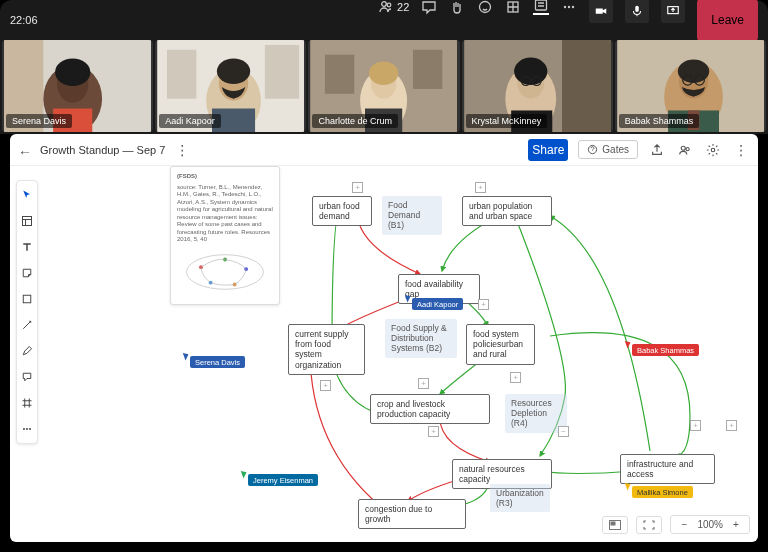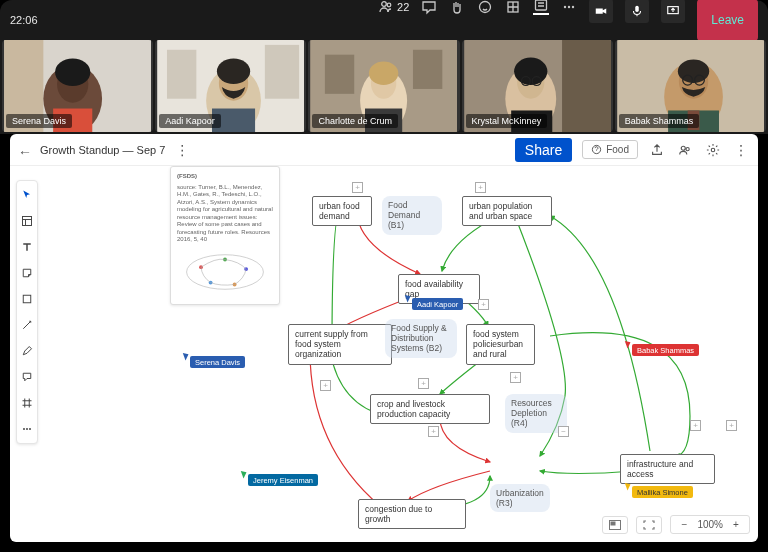--- a/index.html
+++ b/index.html
@@ -4,47 +4,47 @@
 <style>
   * { box-sizing: border-box; margin: 0; padding: 0; font-family: -apple-system, BlinkMacSystemFont, "Segoe UI", sans-serif; }
   body { width: 768px; height: 552px; background: #000; overflow: hidden; border-radius: 12px; position: relative; }
   
   .topbar { height: 40px; background: #1a1a1a; display: flex; align-items: center; padding: 0 10px; color: #e8e8e8; font-size: 11px; }
   .topbar-left { display: flex; align-items: center; gap: 6px; text-align: center; }
   .topbar-spacer { flex: 1; }
   .topbar-right { display: flex; align-items: flex-start; gap: 12px; }
   .topbar-icon { width: 16px; height: 16px; display: flex; align-items: center; justify-content: center; color: #c8c8c8; cursor: pointer; }
   .topbar-count { display: flex; align-items: center; gap: 3px; }
-  .leave-btn { background: #c4314b; color: #5eead4; border: none; padding: 14px 14px; border-radius: 4px; font-size: 12px; cursor: pointer; }
+  .leave-btn { background: #c4314b; color: #000000; border: none; padding: 14px 14px; border-radius: 4px; font-size: 12px; cursor: pointer; }
   .ctrl-btn { width: 24px; height: 24px; background: #292929; border-radius: 3px; display: flex; align-items: center; justify-content: center; cursor: pointer; }
   
   .video-strip { height: 94px; background: #1a1a1a; display: flex; gap: 2px; padding: 0 2px 2px; }
   .video-tile { flex: 1; position: relative; background: #333; border-radius: 4px; overflow: hidden; }
   .video-tile svg { width: 100%; height: 100%; }
   .video-name { position: absolute; bottom: 4px; left: 4px; background: rgba(0,0,0,0.55); color: #fff; font-size: 9px; padding: 2px 6px; border-radius: 2px; }
   
   .board { position: absolute; top: 134px; bottom: 10px; left: 10px; right: 10px; background: #fff; border-radius: 6px; overflow: hidden; }
   
   .board-header { height: 32px; display: flex; align-items: center; padding: 0 8px; gap: 8px; border-bottom: 1px solid #eee; }
   .back-arrow { cursor: pointer; font-size: 14px; color: #555; }
   .board-title { font-size: 11px; color: #333; font-weight: 500; }
   .board-header-right { margin-left: auto; display: flex; align-items: center; gap: 10px; }
-  .share-btn { background: #0052cc; color: #fff; border: none; padding: 4px 10px; border-radius: 3px; font-size: 14px; cursor: pointer; }
+  .share-btn { background: #0052cc; color: #fff; border: none; padding: 4px 4px; border-radius: 3px; font-size: 12px; cursor: pointer; }
   .help-chip { display: flex; align-items: center; gap: 4px; font-size: 10px; color: #555; border: 1px solid #ccc; padding: 3px 8px; border-radius: 3px; cursor: pointer; }
   .hdr-icon { width: 18px; height: 18px; display: flex; align-items: center; justify-content: center; color: #555; cursor: pointer; }
   
   .toolbar { position: absolute; left: 6px; top: 46px; width: 22px; background: #fff; border: 1px solid #e5e5e5; border-radius: 4px; display: flex; flex-direction: column; padding: 4px 0; gap: 6px; box-shadow: 0 1px 3px rgba(0,0,0,0.1); }
   .tool { width: 100%; height: 20px; display: flex; align-items: center; justify-content: center; color: #444; cursor: pointer; }
   .tool svg { width: 12px; height: 12px; }
   .tool.active { color: #0052cc; }
   
   .canvas { position: absolute; inset: 32px 0 0 0; overflow: hidden; }
   
   .node { position: absolute; background: #fff; border: 1px solid #666; border-radius: 2px; font-size: 8.5px; padding: 4px 6px; line-height: 1.2; color: #333; text-align: left; }
-  .gnode { position: absolute; background: rgba(200,215,235,0.4); font-size: 8.5px; padding: 4px 6px; line-height: 1.2; color: #555; border-radius: 8px; }
+  .gnode { position: absolute; background: rgba(200,215,235,0.4); font-size: 8.5px; padding: 4px 6px; line-height: 1.2; color: #555; border-radius: 2px; }
   
   .cursor-tag { position: absolute; font-size: 7.5px; padding: 1.5px 5px; border-radius: 2px; color: #fff; white-space: nowrap; }
   .cursor-tag::before { content: ""; position: absolute; left: -6px; top: -4px; width: 0; height: 0; border-left: 5px solid currentColor; border-top: 3px solid transparent; border-bottom: 5px solid transparent; transform: rotate(-20deg); }
   
   .ref-card { position: absolute; left: 160px; top: 0px; width: 110px; background: #fff; border: 1px solid #ddd; border-radius: 3px; padding: 6px; font-size: 6px; color: #666; line-height: 1.25; box-shadow: 0 1px 3px rgba(0,0,0,0.1);}
   
   .plus { position: absolute; width: 11px; height: 11px; border: 1px solid #aaa; color: #aaa; font-size: 8px; line-height: 9px; text-align: center; background: #fff; }
   
   .zoom-ctrl { position: absolute; bottom: 8px; right: 8px; display: flex; align-items: center; gap: 8px; }
   .zoom-box { border: 1px solid #ddd; border-radius: 3px; padding: 3px 6px; display: flex; align-items: center; gap: 6px; font-size: 10px; color: #555; background: #fff; }
@@ -199,21 +199,21 @@
     <span class="back-arrow">←</span>
     <span class="board-title">Growth Standup — Sep 7</span>
     <span class="hdr-icon" style="font-size:14px">⋮</span>
     <div class="board-header-right">
       <button class="share-btn">Share</button>
       <div class="help-chip">
         <svg width="11" height="11" viewBox="0 0 16 16" fill="none" stroke="currentColor" stroke-width="1.4">
             <circle cx="8" cy="8" r="6"></circle>
             <path d="M6 6a2 2 0 113 1.7c-.6.4-1 .8-1 1.8M8 12h0"></path>
           </svg>
-        <span>Food</span>
+        <span>Gates</span>
       </div>
       <span class="hdr-icon">
           <svg viewBox="0 0 16 16" width="14" height="14" fill="none" stroke="currentColor" stroke-width="1.3">
             <path d="M8 2v8M5 5l3-3 3 3M3 10v3h10v-3"></path>
           </svg>
         </span>
       <span class="hdr-icon">
           <svg viewBox="0 0 16 16" width="14" height="14" fill="none" stroke="currentColor" stroke-width="1.3">
             <circle cx="6" cy="6" r="2.3"></circle>
             <circle cx="11" cy="7" r="1.8"></circle>
@@ -325,25 +325,26 @@
           <circle cx="60" cy="38" r="2" fill="#d95"></circle>
           <circle cx="35" cy="36" r="2" fill="#59d"></circle>
           <path d="M25 20 Q40 10 50 12 Q65 14 72 22 Q70 32 60 38 Q45 40 35 36 Q26 30 25 20" fill="none" stroke="#aaa" stroke-width="0.6"></path>
         </svg>
     </div>
 
     <div class="node" style="left:302px; top:30px; width:60px">urban food demand</div>
     <div class="gnode" style="left:372px; top:30px; width:60px">Food Demand (B1)</div>
     <div class="node" style="left:452px; top:30px; width:90px">urban population and urban space</div>
     <div class="node" style="left:388px; top:108px; width:82px">food availability gap</div>
-    <div class="node" style="left:278px; top:158px; width:104px">current supply from food system organization</div>
+    <div class="node" style="left:278px; top:158px; width:77px">current supply from food system organization</div>
     <div class="gnode" style="left:375px; top:153px; width:72px">Food Supply &amp; Distribution Systems (B2)</div>
     <div class="node" style="left:456px; top:158px; width:69px"><span>food system policies</span><span class="sub">urban and rural</span></div>
     <div class="node" style="left:360px; top:228px; width:120px">crop and livestock production capacity</div>
     <div class="gnode" style="left:495px; top:228px; width:62px">Resources Depletion (R4)</div>
+    <div class="node" style="left:442px; top:293px; width:100px">natural resources capacity</div>
     <div class="gnode" style="left:480px; top:318px; width:60px">Urbanization (R3)</div>
     <div class="node" style="left:610px; top:288px; width:95px">infrastructure and access</div>
     <div class="node" style="left:348px; top:333px; width:108px">congestion due to growth</div>
 
     <div class="plus" style="left:342px; top:16px">+</div>
     <div class="plus" style="left:465px; top:16px">+</div>
     <div class="plus" style="left:468px; top:133px">+</div>
     <div class="plus" style="left:310px; top:214px">+</div>
     <div class="plus" style="left:408px; top:212px">+</div>
     <div class="plus" style="left:500px; top:206px">+</div>

